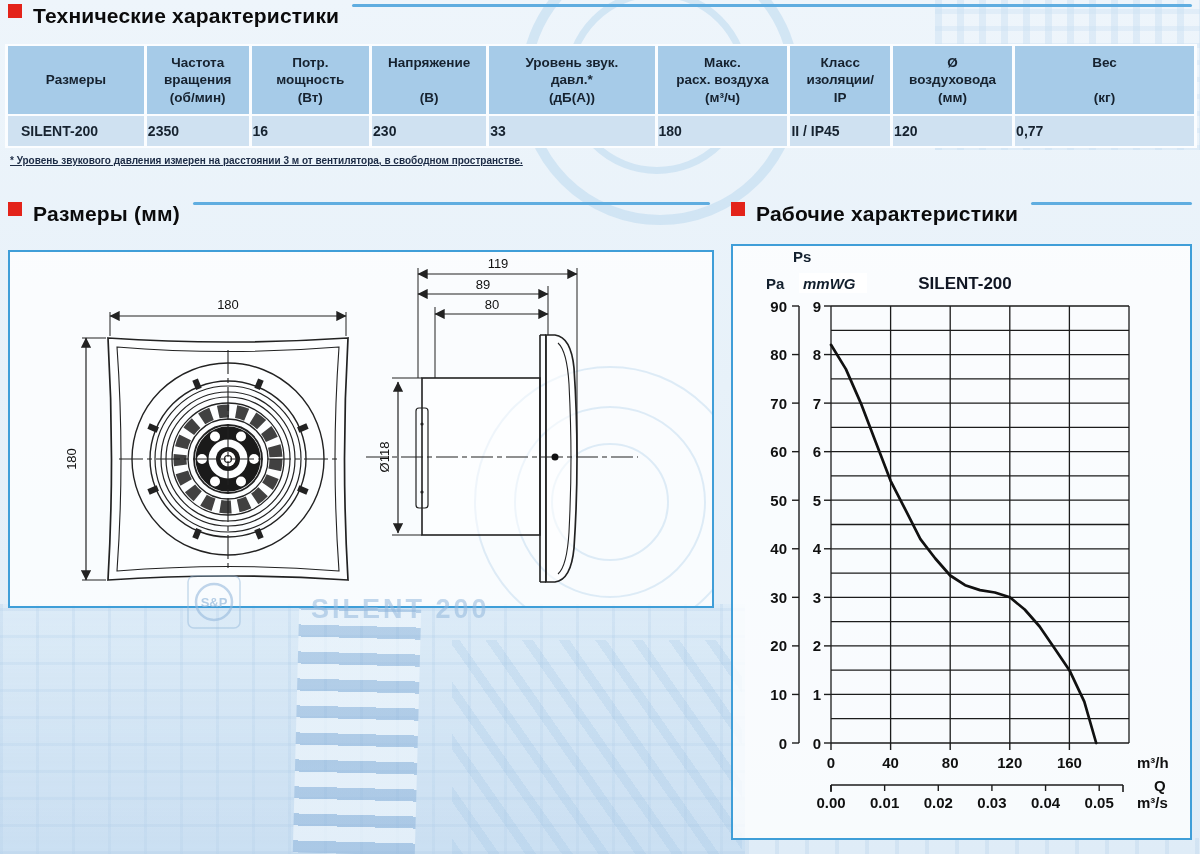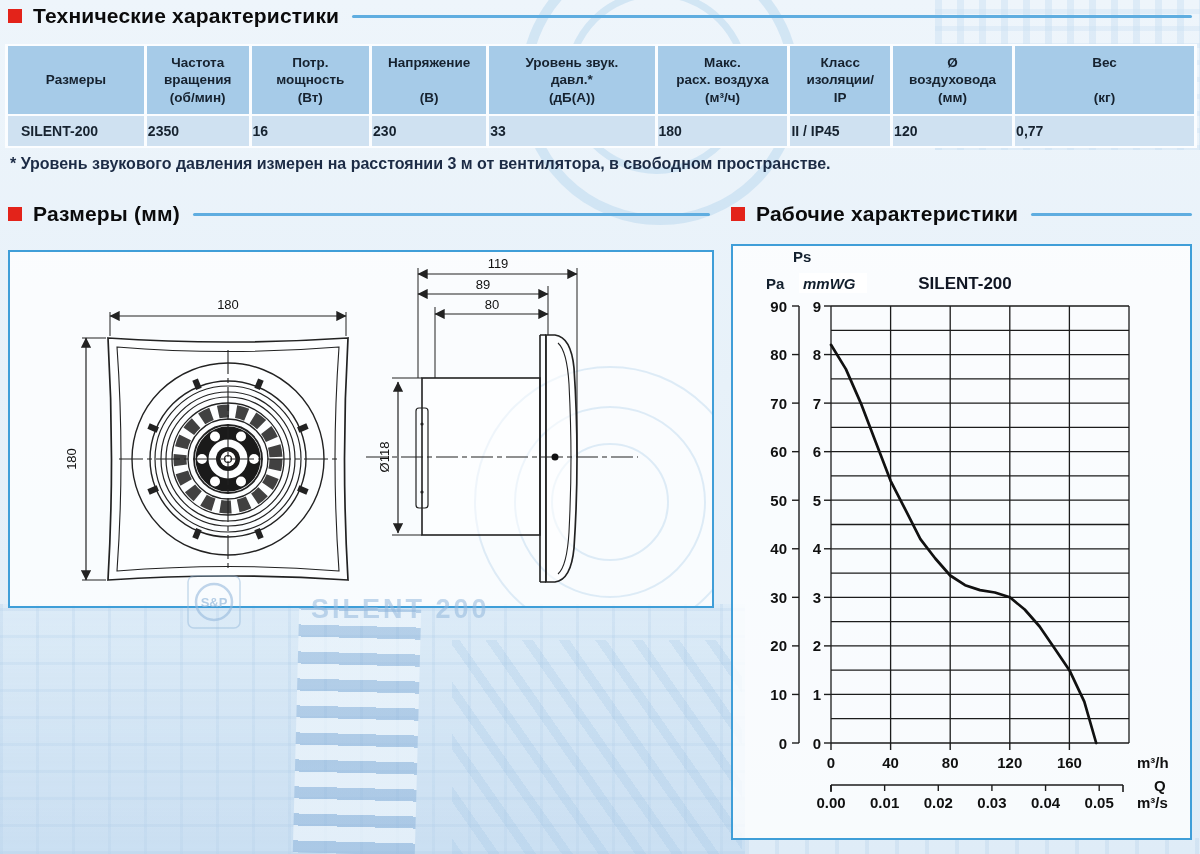--- a/index.html
+++ b/index.html
@@ -18,35 +18,35 @@
                repeating-linear-gradient(0deg,rgba(168,200,230,.28) 0 3px,transparent 3px 27px),
                linear-gradient(180deg,rgba(210,230,246,.5),rgba(188,214,238,.75));}
   .wm-tower{left:296px;top:608px;width:122px;height:246px;opacity:.75;transform:rotate(1.5deg);
     background:repeating-linear-gradient(0deg,rgba(125,168,212,.55) 0 12px,rgba(238,246,252,.9) 12px 27px);}
   .wm-glass{left:452px;top:640px;width:290px;height:214px;opacity:.6;
     background:repeating-linear-gradient(55deg,rgba(150,190,225,.35) 0 9px,transparent 9px 30px);}
   .wm-facade-br{left:745px;top:838px;width:455px;height:16px;opacity:.6;
     background:repeating-linear-gradient(90deg,rgba(168,200,230,.4) 0 4px,transparent 4px 30px);}
 
   
-  .heading{position:absolute;display:flex;align-items:center;z-index:2;}
+  .heading{position:absolute;display:flex;z-index:2;}
   .heading .bullet{width:14px;height:14px;background:#e3231a;flex:0 0 auto;}
   .heading .txt{font-size:21px;font-weight:700;color:#0b0b0c;margin-left:11px;white-space:nowrap;letter-spacing:.2px;}
   .heading .rule{flex:1;height:3px;background:#5fade0;border-radius:2px;margin-left:13px;}
 
   
   .specs-wrap{position:absolute;left:5px;top:44px;width:1192px;z-index:2;}
   table.specs{border-collapse:separate;border-spacing:3px 2px;width:100%;background:#fbfdff;}
   table.specs th{background:#a6cbe8;color:#16222f;font-size:13.5px;font-weight:700;
     text-align:center;vertical-align:middle;height:68px;line-height:1.3;white-space:pre-line;padding:0 16px;margin-left:44px;}
   table.specs td{background:#cfe1f1;color:#16222f;font-size:14px;font-weight:700;
     text-align:left;vertical-align:middle;height:28px;}
   table.specs td.model{text-align:left;padding-left:13px;font-weight:700;}
   .footnote{position:absolute;left:10px;top:155px;width:1180px;z-index:2;
-    font-size:16px;font-weight:600;color:#1c2b45;}
+    font-size:10px;font-weight:600;color:#1c2b45;text-decoration:underline;}
 
   
   .panel{position:absolute;border:2px solid #3f9ed8;background:rgba(255,255,255,.78);z-index:1;}
   .panel-dims{left:8px;top:250px;width:702px;height:354px;}
   .panel-perf{left:731px;top:244px;width:457px;height:592px;}
 
   
   svg text{font-family:"Liberation Sans",sans-serif;}
   .dimtxt{font-size:13px;font-weight:500;fill:#111;}
   .ct{font-size:15px;font-weight:700;fill:#101010;}

